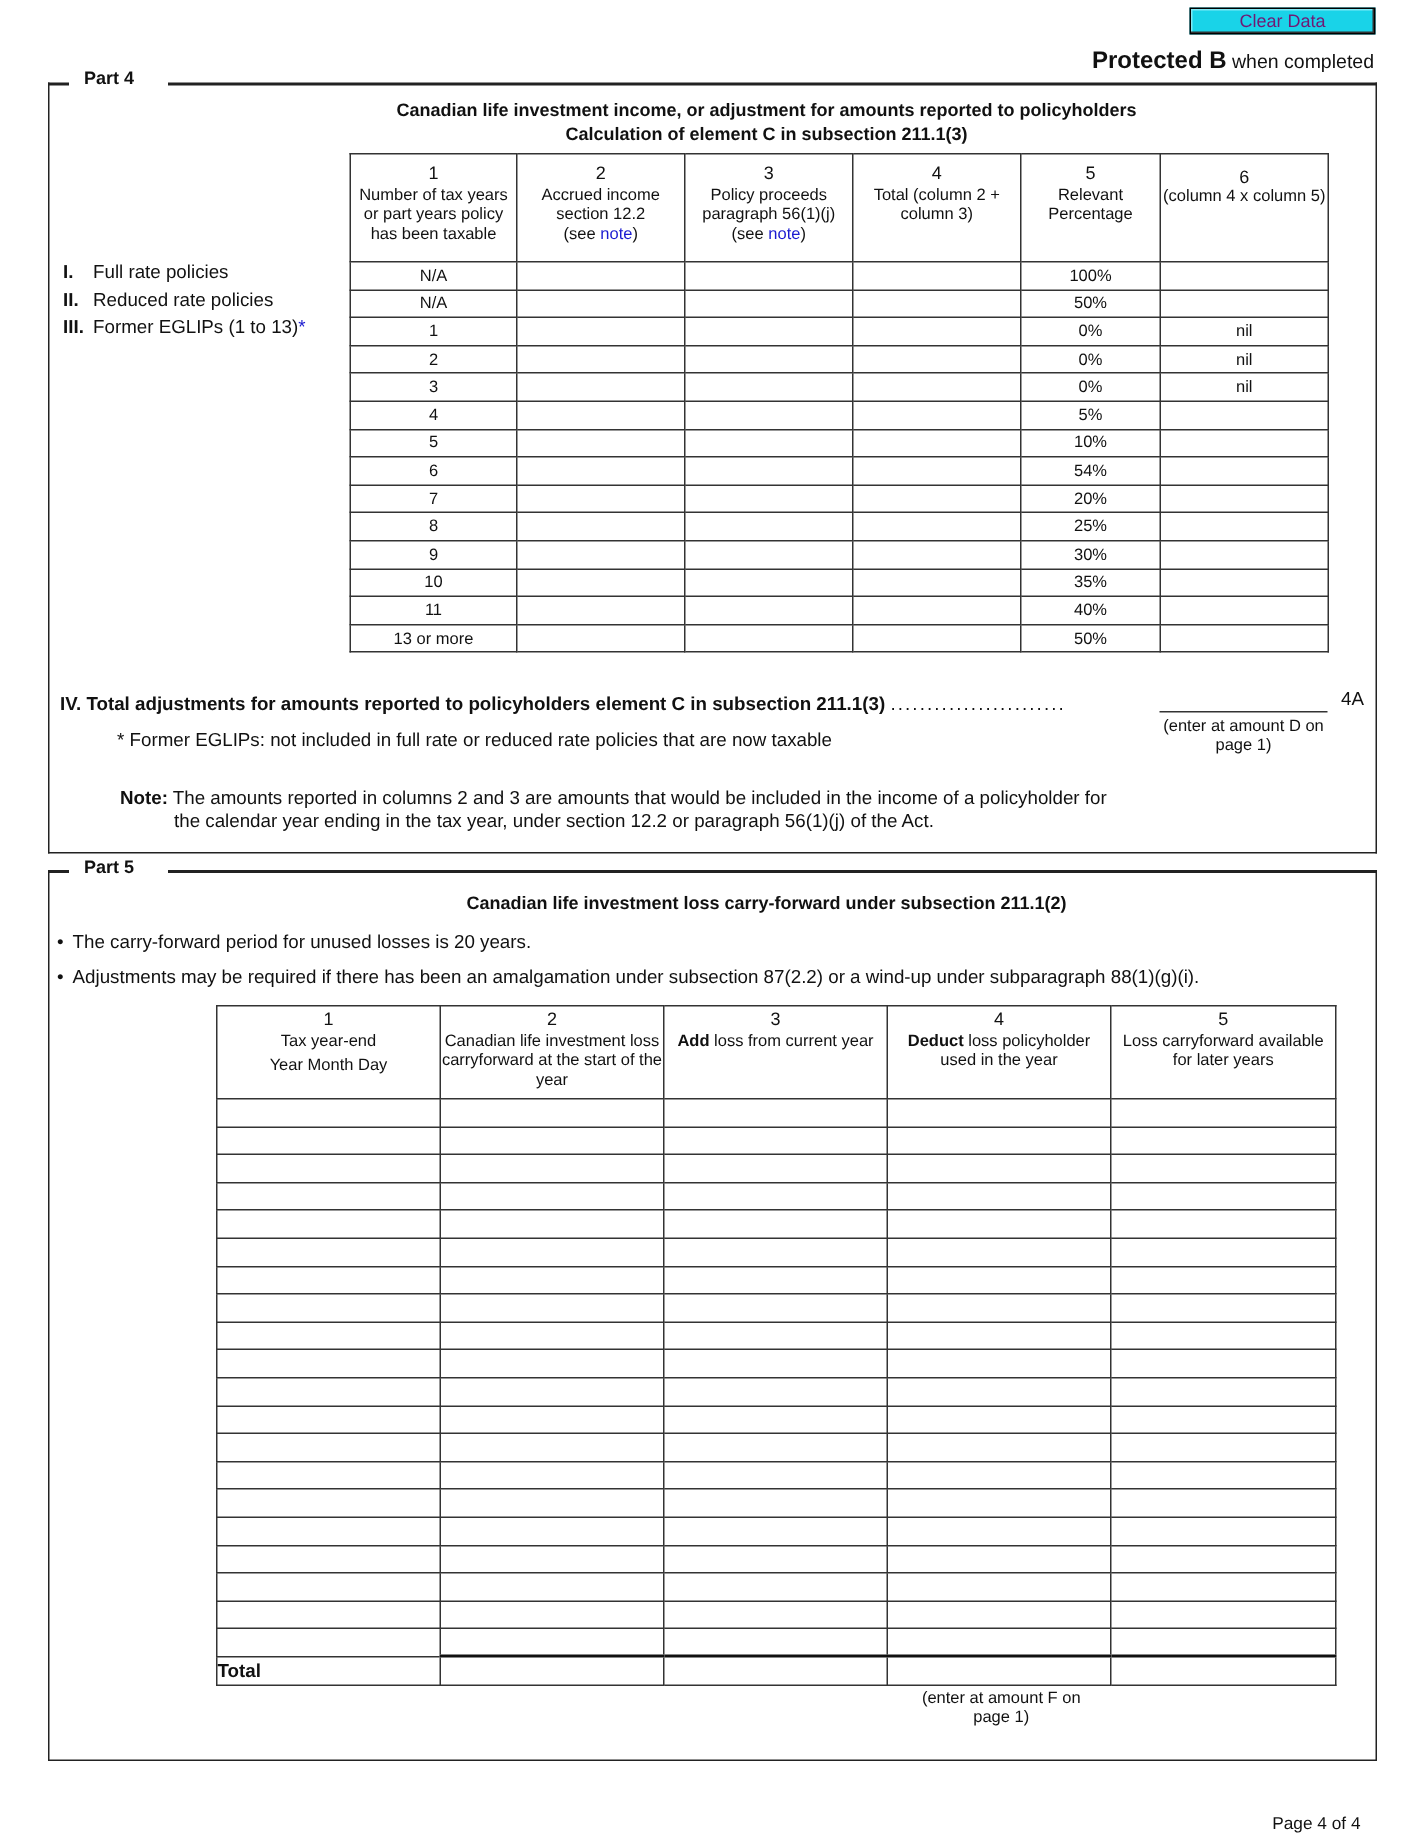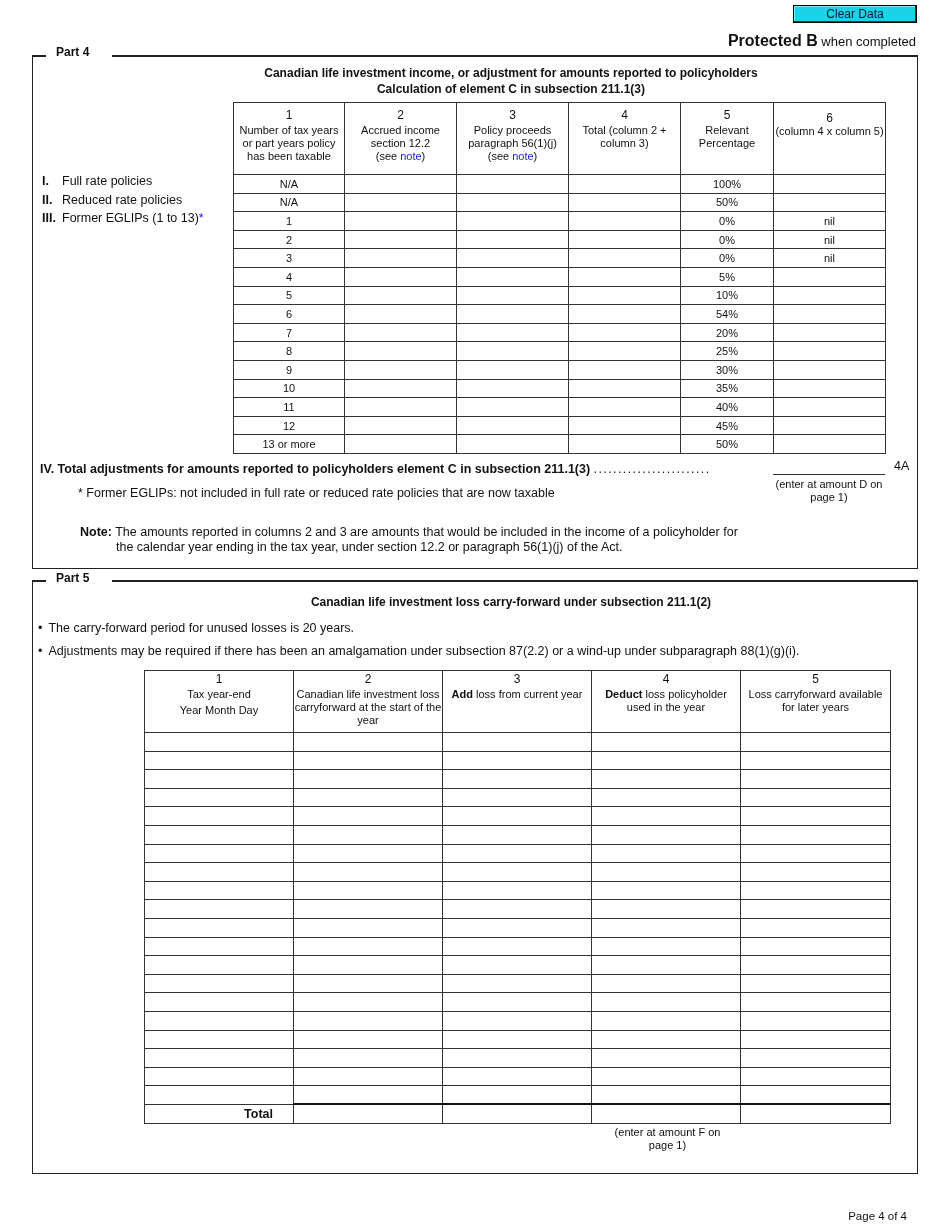--- a/index.html
+++ b/index.html
@@ -2,21 +2,21 @@
 <html><head>
   <meta charset="utf-8">
   <style>
     * { box-sizing: border-box; margin: 0; padding: 0; }
     html, body { width: 950px; height: 1230px; background: #ffffff; }
     body { position: relative; font-family: "Liberation Sans", sans-serif; color: #111; font-size: 12px; overflow: hidden; }
 
     .clear-btn {
       position: absolute; left: 793px; top: 5px; width: 124px; height: 18px;
       background: #19d3e8; border: 1px solid #000; box-shadow: inset -1px -1px 0 #333, inset 1px 1px 0 #7fe9f5;
-      font-size: 12px; text-align: center; line-height: 16px; color: #0f172a; cursor: pointer;
+      font-size: 12px; text-align: center; line-height: 16px; color: #701a75; cursor: pointer;
       font-family: "Liberation Sans", sans-serif;
     }
     .protected {
       position: absolute; right: 34px; top: 32px; font-size: 13px;
     }
     .protected b { font-size: 16px; }
 
     .part-frame {
       position: absolute; left: 32px; border-left: 1.5px solid #222; border-right: 1px solid #222; border-bottom: 1.5px solid #222;
     }
@@ -180,28 +180,20 @@
         <td></td>
       </tr>
       <tr style="height: 18.6px;">
         <td>11</td>
         <td></td>
         <td></td>
         <td></td>
         <td>40%</td>
         <td></td>
       </tr>
-      <tr style="height: 18.6px;">
-        <td>12</td>
-        <td></td>
-        <td></td>
-        <td></td>
-        <td>45%</td>
-        <td></td>
-      </tr>
       <tr style="height: 18.6px; margin-top: 30px;">
         <td>13 or more</td>
         <td></td>
         <td></td>
         <td></td>
         <td>50%</td>
         <td></td>
       </tr>
     </tbody>
 </table>
@@ -383,21 +375,21 @@
         <td></td>
       </tr>
       <tr style="height: 18.6px;">
         <td></td>
         <td></td>
         <td></td>
         <td></td>
         <td></td>
       </tr>
       <tr style="height: 19px;">
-        <td style="text-align: right; font-weight: bold; font-size: 12.5px; padding-right: 20px;">Total</td>
+        <td style="text-align: left; font-weight: bold; font-size: 12.5px; padding-right: 20px;">Total</td>
         <td style="border-top: 2px solid rgb(17, 17, 17);"></td>
         <td style="border-top: 2px solid rgb(17, 17, 17);"></td>
         <td style="border-top: 2px solid rgb(17, 17, 17);"></td>
         <td style="border-top: 2px solid rgb(17, 17, 17);"></td>
       </tr>
     </tbody>
 </table>
 
 <div class="small-center" style="left:610px; top:1126px; width:115px;text-align:center;">(enter at amount F on page 1)</div>
 

